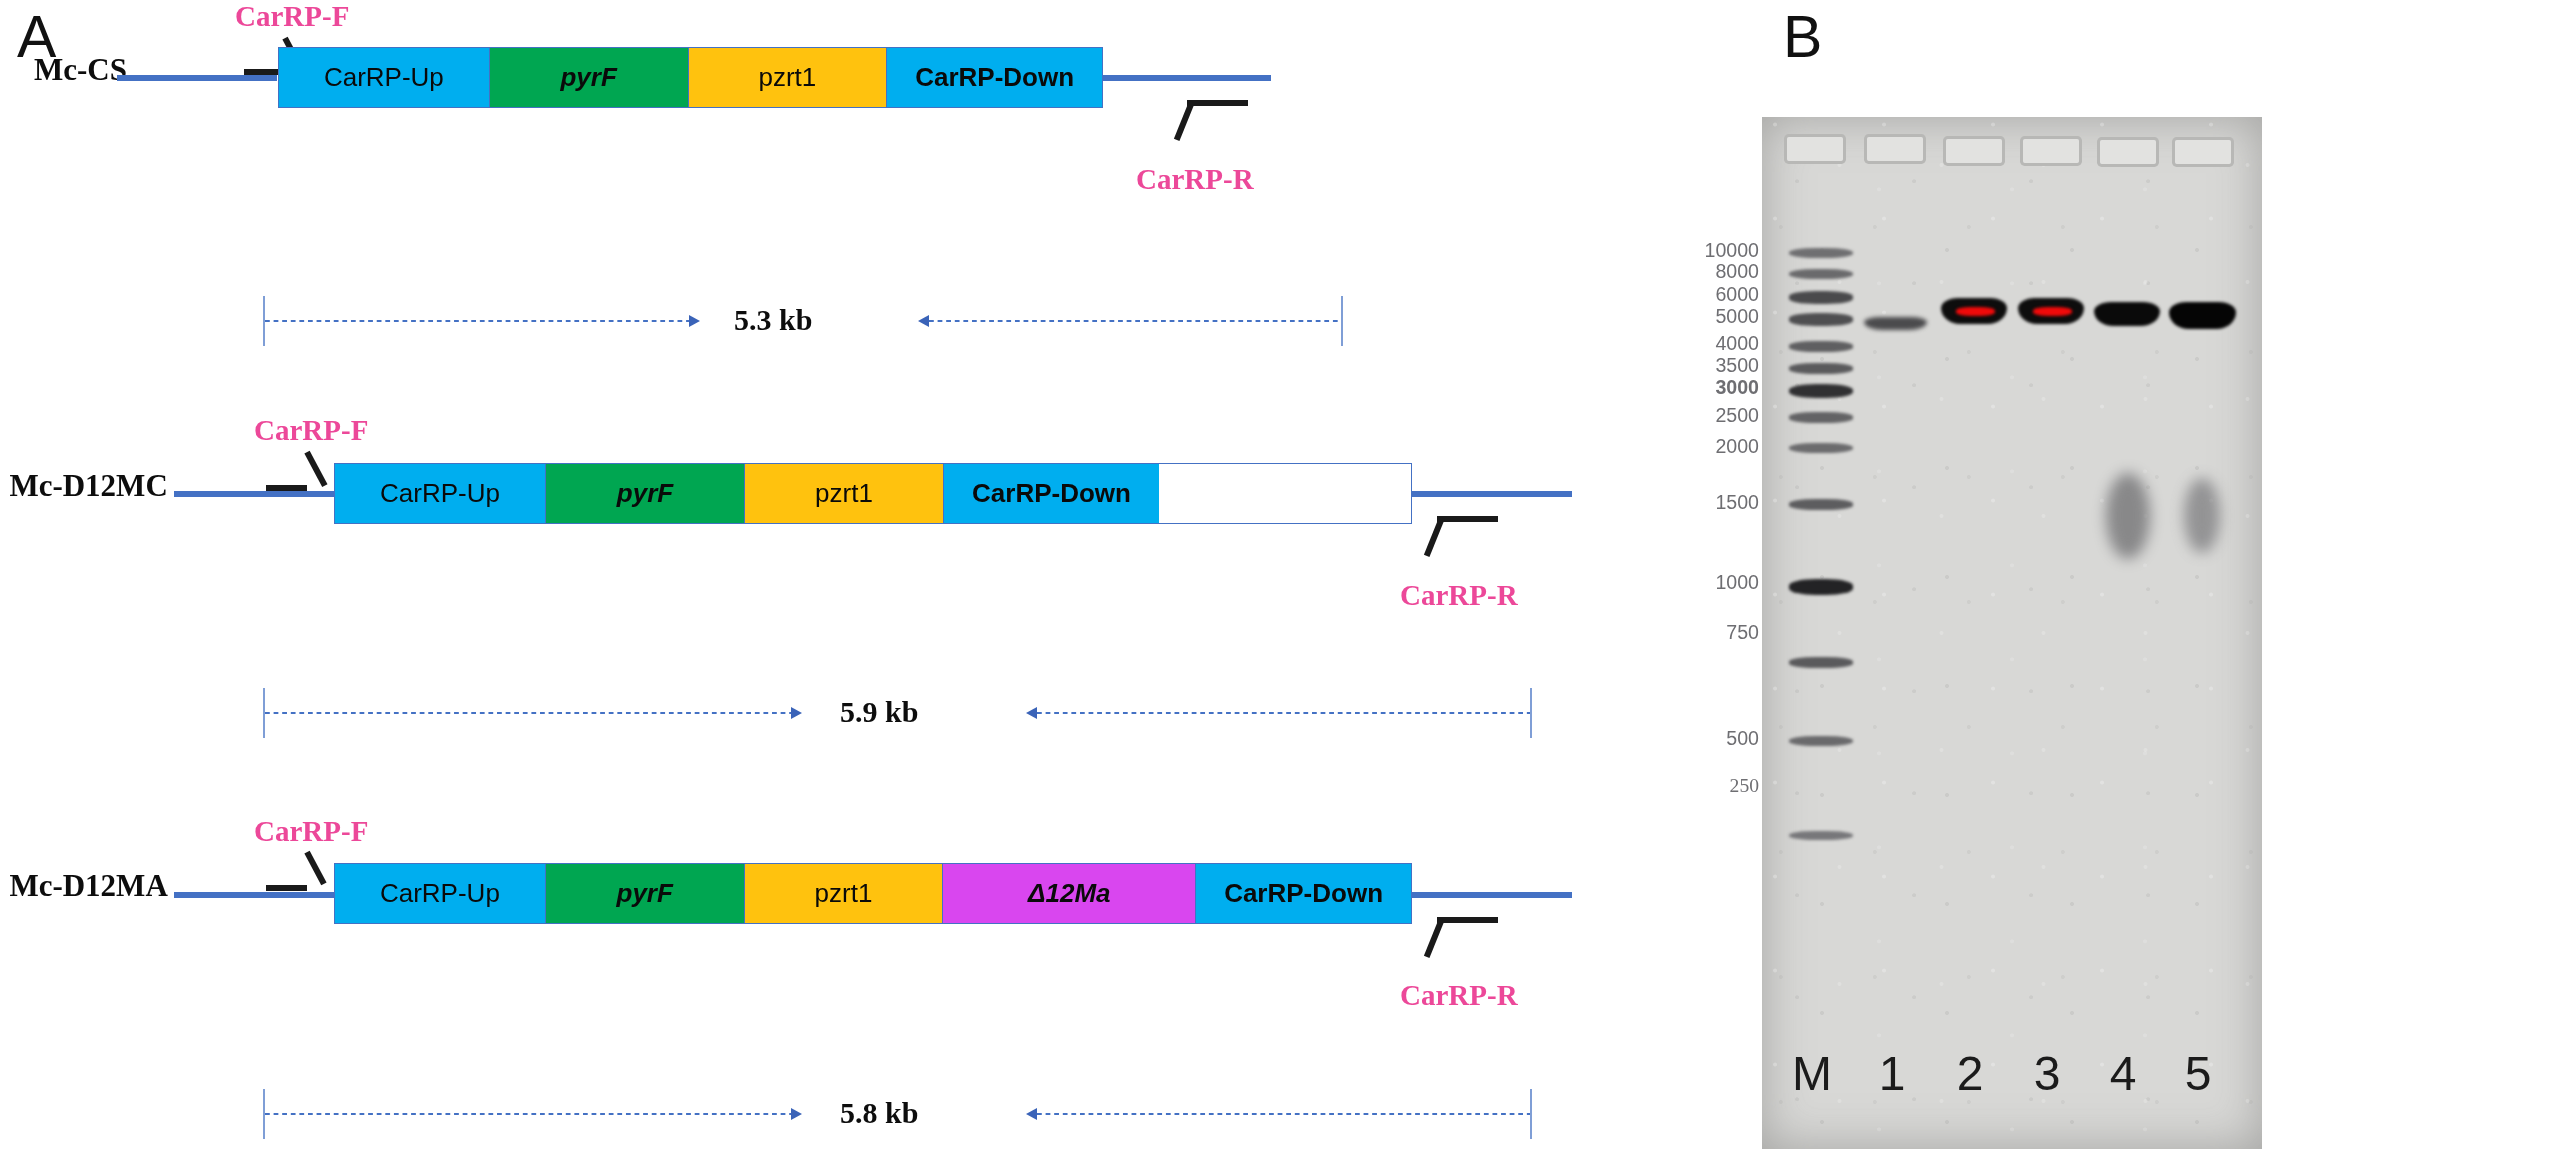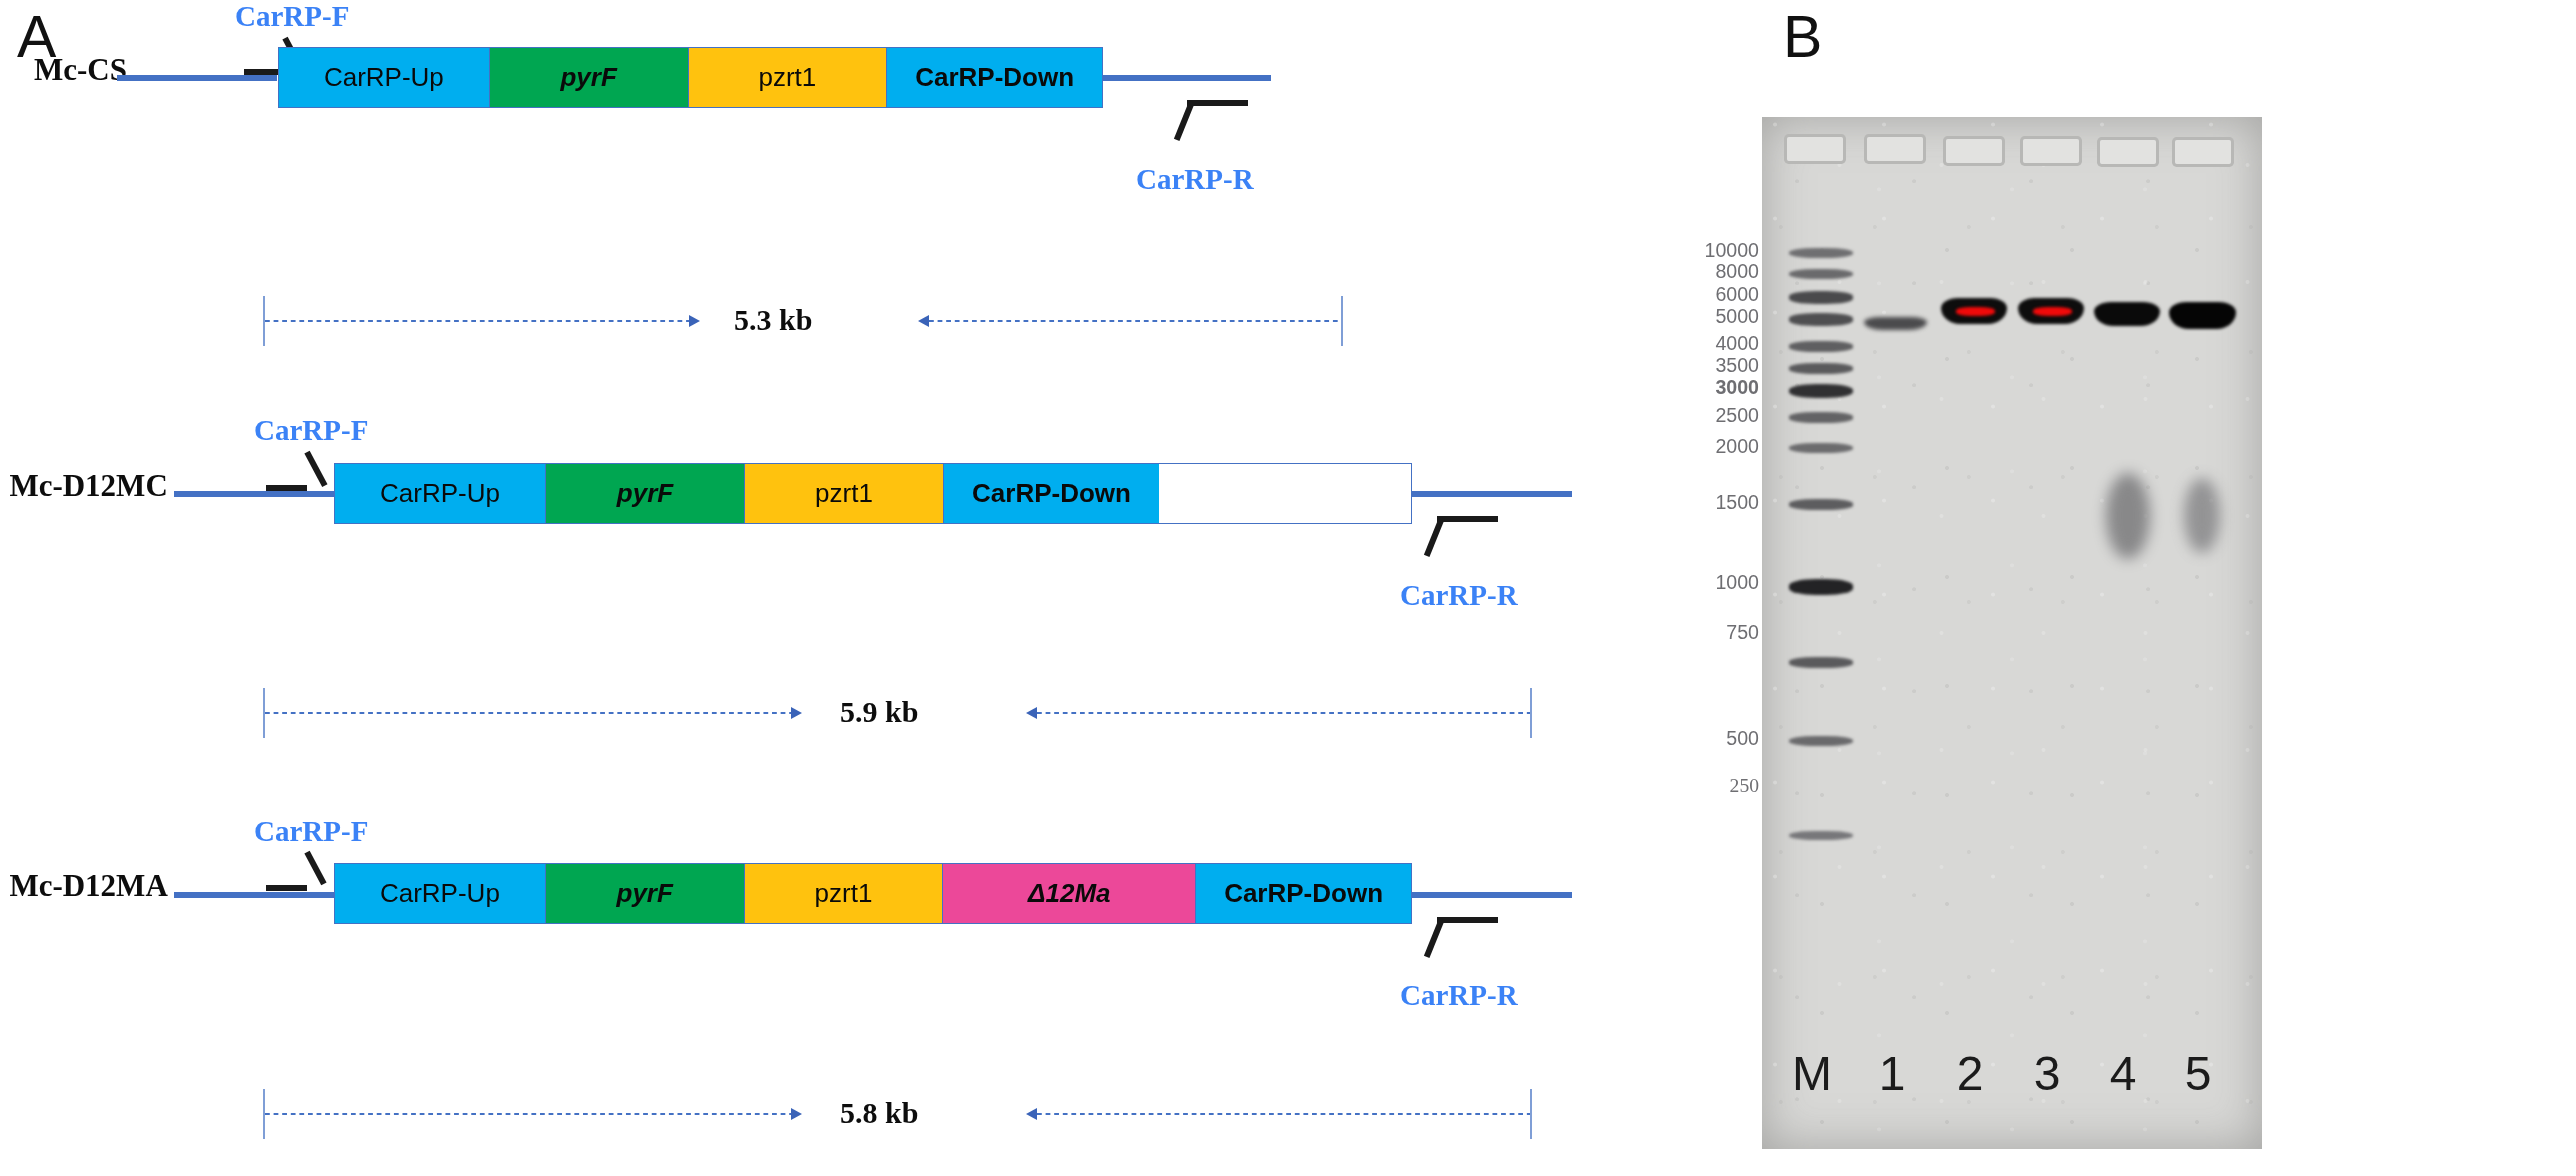--- a/index.html
+++ b/index.html
@@ -16,21 +16,21 @@
 
   .construct{position:absolute;display:flex;height:61px;border:1.6px solid #4471c4;box-sizing:border-box;}
   .seg{display:flex;align-items:center;justify-content:center;font-family:"Liberation Sans",sans-serif;font-size:26px;color:#0a0a0a;box-sizing:border-box;border-right:1.6px solid #4471c4;white-space:nowrap;}
   .seg:last-child{border-right:none;font-weight:bold;}
   .seg.ital{font-style:italic;font-weight:bold;}
 
   
   .primer{position:absolute;width:86px;height:48px;}
   .primer .bar{position:absolute;height:6.3px;background:#1a1a1a;}
   .primer .diag{position:absolute;width:6.3px;background:#1a1a1a;}
-  .primer-label{position:absolute;font-family:"Liberation Serif",serif;font-weight:bold;font-size:29px;color:#3b82f6;white-space:nowrap;}
+  .primer-label{position:absolute;font-family:"Liberation Serif",serif;font-weight:bold;font-size:29px;color:#ec4899;white-space:nowrap;}
 
   
   .dim{position:absolute;height:50px;}
   .dim .tick{position:absolute;top:0;width:1.6px;height:50px;background:#7f9ed6;}
   .dim .dots{position:absolute;top:24px;height:1.6px;background-image:linear-gradient(to right,#4471c4 0 4.7px,transparent 4.7px 8.6px);background-size:8.6px 1.6px;}
   .dim .arrowL,.dim .arrowR{position:absolute;top:19px;width:0;height:0;border-top:6.3px solid transparent;border-bottom:6.3px solid transparent;}
   .dim .arrowR{border-left:11px solid #3a63b8;}
   .dim .arrowL{border-right:11px solid #3a63b8;}
   .dim-label{position:absolute;font-family:"Liberation Serif",serif;font-weight:bold;font-size:30px;color:#0d0d0d;white-space:nowrap;}
 
@@ -140,21 +140,21 @@
   <div class="primer" style="left:266px;top:849px;">
     <div class="bar" style="left:0;top:36px;width:41px;"></div>
     <div class="diag" style="left:38px;top:3.1px;height:36px;transform:rotate(-28deg);transform-origin:top center;"></div>
   </div>
   <div class="primer-label" style="left:254px;top:815px;">CarRP-F</div>
 
   <div class="construct" style="left:334px;top:863px;width:1078px;">
     <div class="seg" style="width:211px;background:#00AEEF;">CarRP-Up</div>
     <div class="seg ital" style="width:199px;background:#00A651;">pyrF</div>
     <div class="seg" style="width:199px;background:#FFC20E;">pzrt1</div>
-    <div class="seg ital" style="width:253px;background:#ec4899;text-align:center;">Δ12Ma</div>
+    <div class="seg ital" style="width:253px;background:#d946ef;text-align:center;">Δ12Ma</div>
     <div class="seg" style="width:215px;background:#00AEEF;">CarRP-Down</div>
   </div>
 
   <div class="primer" style="left:1423px;top:917px;">
     <div class="bar" style="left:14px;top:0px;width:61px;"></div>
     <div class="diag" style="left:15.6px;top:1.6px;height:41px;transform:rotate(22deg);transform-origin:top center;"></div>
   </div>
   <div class="primer-label" style="left:1400px;top:979px;">CarRP-R</div>
 
   <div class="dim" style="left:263px;top:1089px;width:1268px;">

